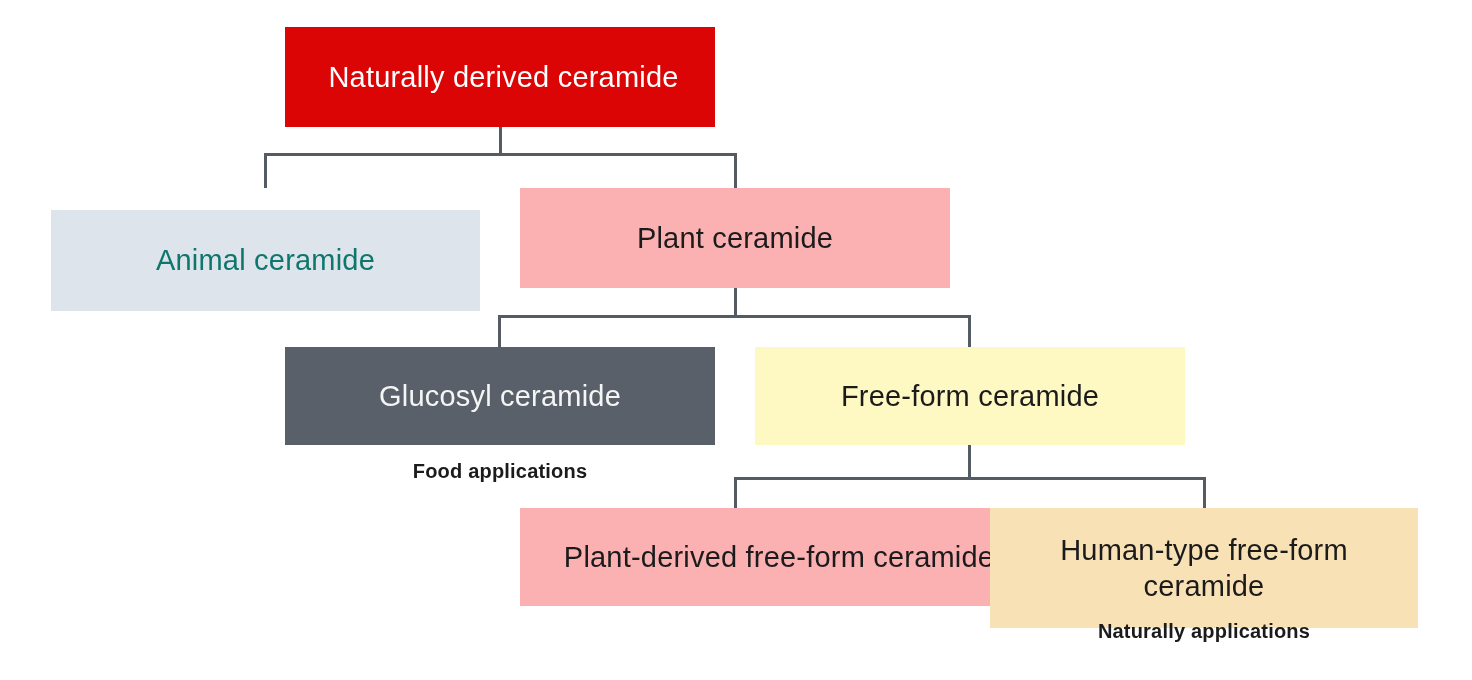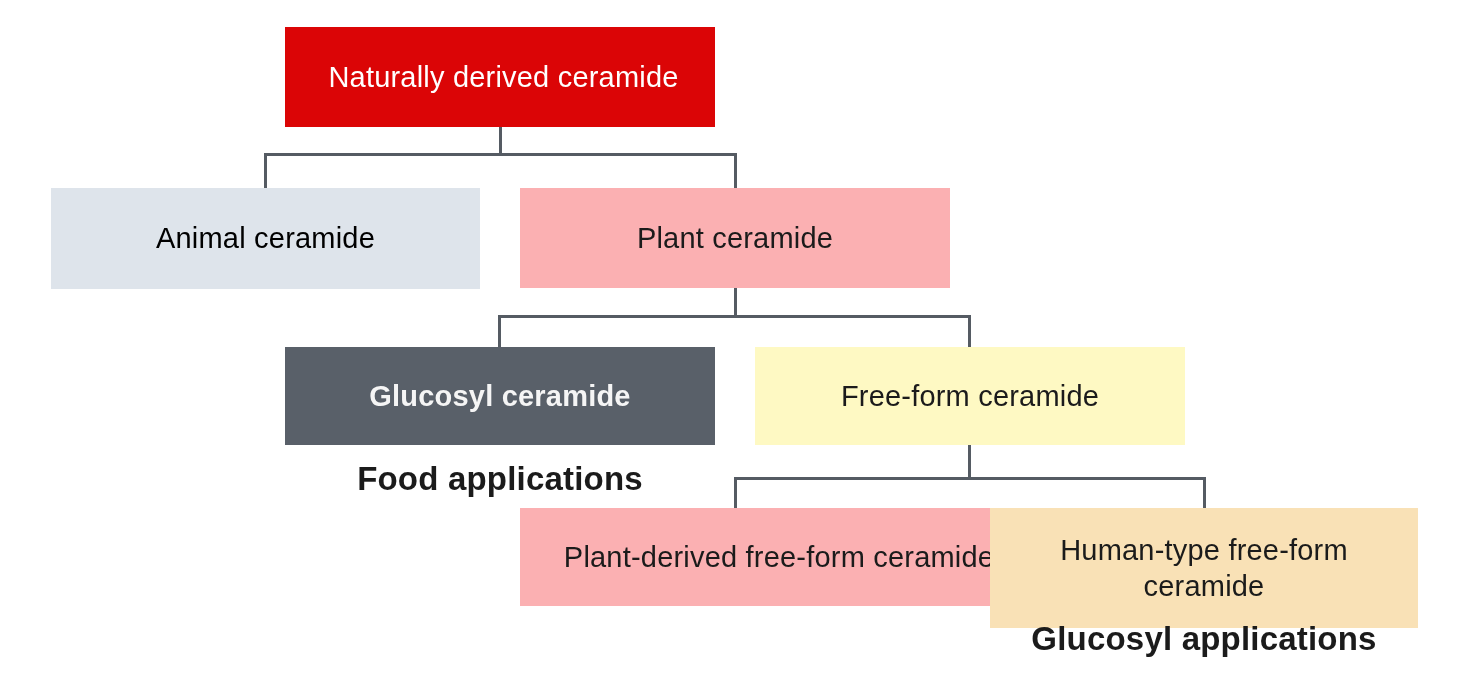--- a/index.html
+++ b/index.html
@@ -23,28 +23,28 @@
     text-align: center;
     font-size: 29px;
     line-height: 1.25;
     padding: 0 22px;
     box-sizing: border-box;
     letter-spacing: 0.2px;
   }
   .n1 { left: 285px; top: 27px;  width: 430px; height: 100px; }
   .n2 { left: 51px;  top: 188px; width: 429px; height: 101px; }
   .n3 { left: 520px; top: 188px; width: 430px; height: 100px; }
-  .n4 { left: 285px; top: 347px; width: 430px; height: 98px; font-weight: bold; }
+  .n4 { left: 285px; top: 347px; width: 430px; height: 98px; }
   .n5 { left: 755px; top: 347px; width: 430px; height: 98px; }
   .n6 { left: 520px; top: 508px; width: 518px; height: 98px; }
   .n7 { left: 990px; top: 508px; width: 428px; height: 120px; }
   .annotation {
     position: absolute;
     text-align: center;
-    font-size: 33px;
+    font-size: 20px;
     font-weight: 600;
     color: #1b1b1b;
     letter-spacing: 0.2px;
   }
   .a-food     { left: 285px; top: 460px; width: 430px; }
   .a-cosmetic { left: 990px; top: 620px; width: 428px; }
   .line { position: absolute; }
   .line.h { height: 3px; }
   .line.v { width: 3px; }
   
@@ -63,35 +63,35 @@
   .c3-d1   { left: 734px; top: 477px; height: 31px; }
   .c3-d2   { left: 1203px; top: 477px; height: 31px; }
 </style>
 </head>
 <body>
 
 <div class="canvas">
 
   <div class="node n1" style="background-color: rgb(219, 5, 6); color: rgb(255, 255, 255); padding-left: 29px;">Naturally derived ceramide</div>
 
-  <div class="node n2" style="background-color: rgb(222, 228, 235); color: #000000;">Animal ceramide</div>
+  <div class="node n2" style="background-color: rgb(222, 228, 235); color: #0f766e; margin-top: 22px;">Animal ceramide</div>
 
   <div class="node n3" style="background-color: rgb(251, 176, 178); color: rgb(27, 27, 27);">Plant ceramide</div>
 
   <div class="node n4" style="background-color: rgb(89, 96, 105); color: rgb(245, 245, 245);">Glucosyl ceramide</div>
 
   <div class="node n5" style="background-color: #fef9c3; color: rgb(27, 27, 27);">Free-form ceramide</div>
 
   <div class="node n6" style="background-color: rgb(251, 176, 178); color: rgb(27, 27, 27);">Plant-derived free-form ceramide</div>
 
   <div class="node n7" style="background-color: rgb(249, 225, 182); color: rgb(27, 27, 27);">Human-type free-form ceramide</div>
 
   <div class="annotation a-food">Food applications</div>
 
-  <div class="annotation a-cosmetic">Glucosyl applications</div>
+  <div class="annotation a-cosmetic">Naturally applications</div>
 
   <div class="line v c1-stem" style="background-color: rgb(85, 91, 99);"></div>
   <div class="line h c1-h" style="background-color: rgb(85, 91, 99);"></div>
   <div class="line v c1-d1" style="background-color: rgb(85, 91, 99);"></div>
   <div class="line v c1-d2" style="background-color: rgb(85, 91, 99);"></div>
 
   <div class="line v c2-stem" style="background-color: rgb(85, 91, 99);"></div>
   <div class="line h c2-h" style="background-color: rgb(85, 91, 99);"></div>
   <div class="line v c2-d1" style="background-color: rgb(85, 91, 99);"></div>
   <div class="line v c2-d2" style="background-color: rgb(85, 91, 99);"></div>

